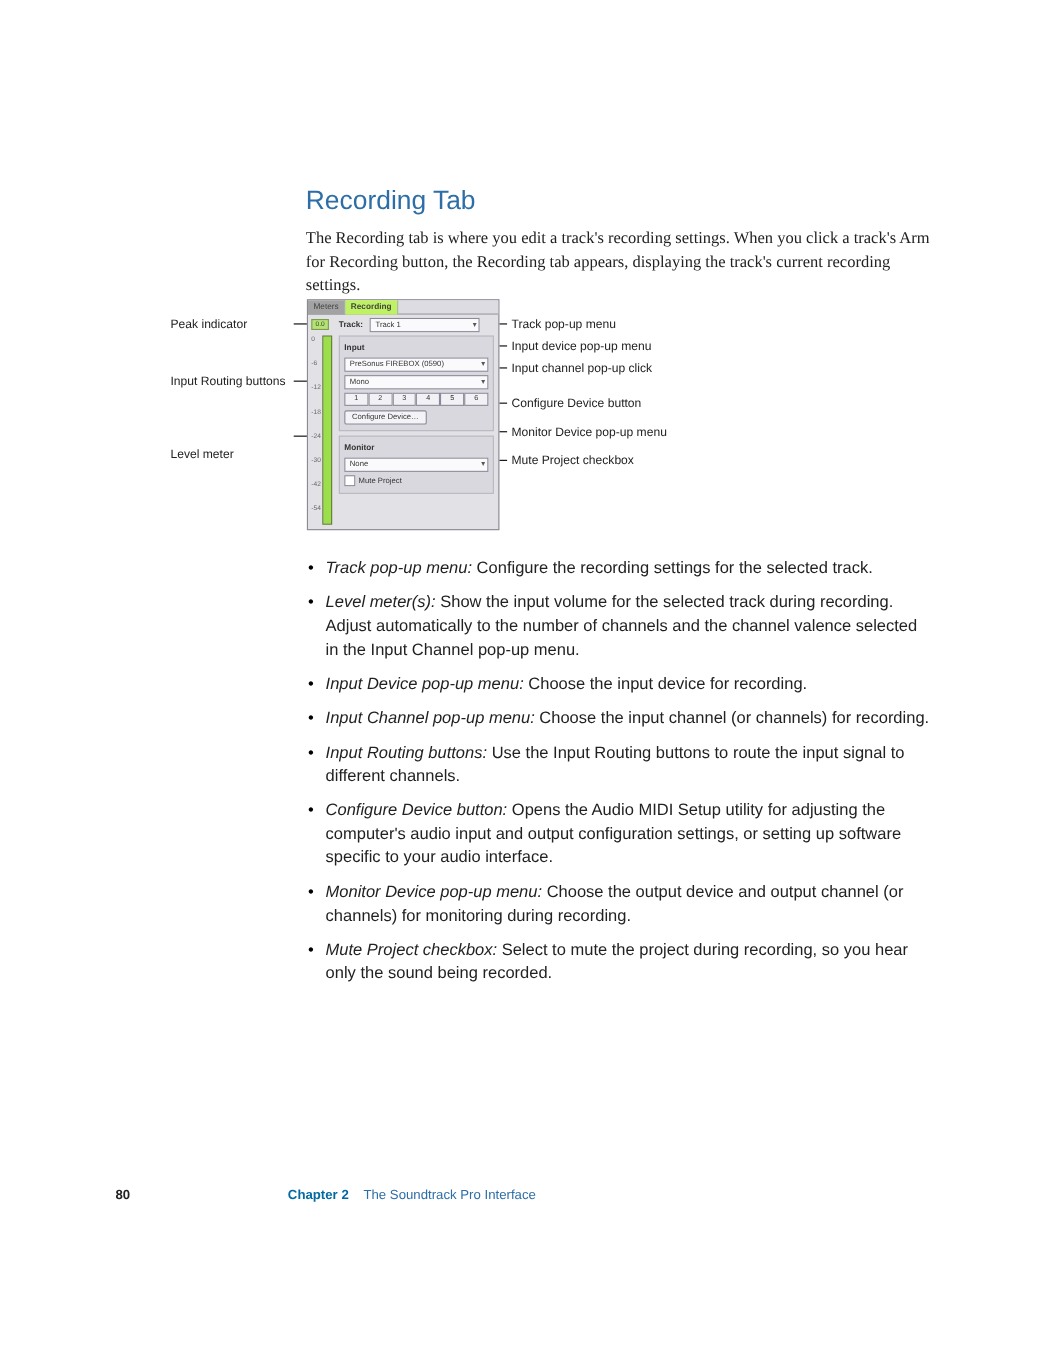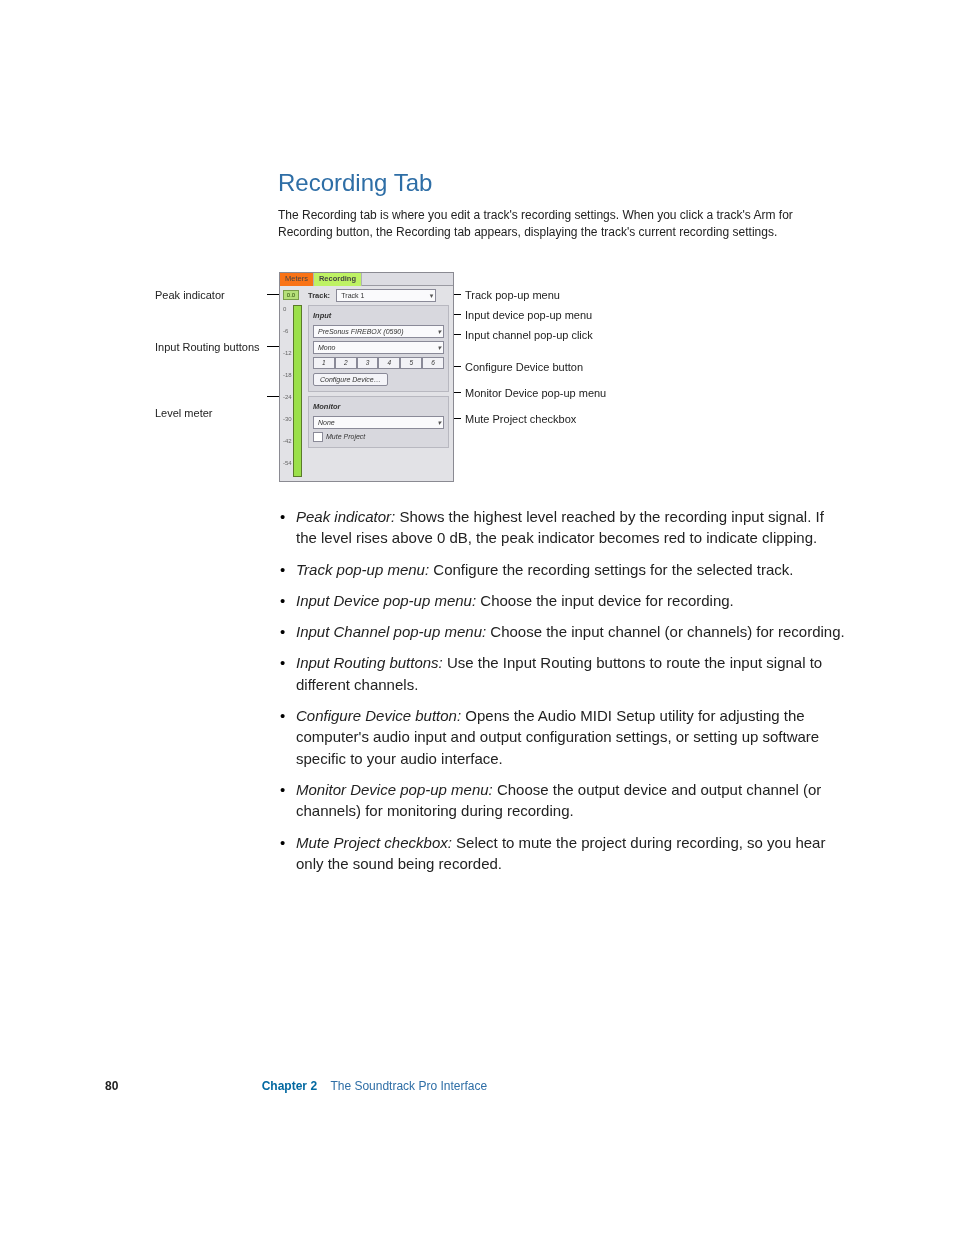--- a/index.html
+++ b/index.html
@@ -1,41 +1,41 @@
 <!DOCTYPE html>
 <html><head>
 <meta charset="utf-8">
 <style>
   html,body{margin:0;padding:0;background:#fff;font-family:"Helvetica Neue",Helvetica,Arial,sans-serif;color:#222;font-size:15px;line-height:1.45;}
   .page{width:954px;height:1235px;position:relative;box-sizing:border-box;}
   .content{position:absolute;left:278px;top:166px;width:570px;}
   h2.section-title{font-size:24px;font-weight:400;color:#2e6ea6;margin:0 0 6px 0;}
-  p.intro{margin:0 0 12px 0;font-size:12px;}
+  p.intro{margin:0 0 12px 0;font-size:15px;font-family:Liberation Serif, serif;}
   .figure-area{position:absolute;left:155px;top:272px;width:700px;height:220px;}
   .callout-left,.callout-right{position:absolute;font-size:11px;color:#222;white-space:nowrap;}
   .callout-left{}
   .line-h{position:absolute;height:1px;background:#000;}
   .line-v{position:absolute;width:1px;background:#000;}
   
   .panel{position:absolute;left:124px;top:0;width:175px;height:210px;background:#e2e2e6;border:1px solid #8a8a92;box-sizing:border-box;font-size:8px;color:#333;}
   .panel .tabs{height:12px;border-bottom:1px solid #9a9aa2;background:#dcdce2;}
-  .panel .tabs span{display:inline-block;padding:1px 5px;font-size:7.5px;color:#444;border-right:1px solid #b0b0b8;background:#f97316;}
+  .panel .tabs span{display:inline-block;padding:1px 5px;font-size:7.5px;color:#444;border-right:1px solid #b0b0b8;background:#a3a3a3;}
   .panel .tabs span.active{background:#bef264;font-weight:bold;}
   .panel .peak{position:absolute;left:3px;top:17px;width:14px;height:8px;background:#b6e07a;border:1px solid #7a9d4a;font-size:6px;text-align:center;line-height:8px;color:#2a4a0a;}
   .panel .meter-col{position:absolute;left:3px;top:32px;width:20px;bottom:4px;}
   .panel .meter-col .bar{position:absolute;left:10px;top:0;bottom:0;width:7px;background:linear-gradient(#9be04a,#9be04a);border:1px solid #5a7a2a;}
   .panel .meter-col .tick{position:absolute;left:0;font-size:6px;color:#666;}
   .panel .right-col{position:absolute;left:28px;top:15px;right:4px;}
   .panel .lbl{font-size:7.5px;font-weight:bold;color:#333;display:inline-block;margin:2px 0;}
   .panel .dd{display:block;height:11px;border:1px solid #8a8a98;background:#fafafc;font-size:7px;padding:0 4px;line-height:11px;position:relative;margin:1px 0 3px 0;text-align:left;}
   .panel .dd:after{content:"▾";position:absolute;right:2px;top:0;font-size:7px;color:#555;}
   .panel .routing{display:flex;gap:0;margin:1px 0 4px 0;}
   .panel .routing span{flex:1;border:1px solid #8a8a98;background:#f2f2f6;font-size:6.5px;text-align:center;line-height:10px;height:10px;}
   .panel .btn{display:inline-block;height:11px;border:1px solid #8a8a98;background:#f4f4f8;font-size:7px;padding:0 6px;line-height:11px;border-radius:2px;}
-  .panel .section{border:1px solid #b8b8c0;background:#d8d8de;padding:3px 4px 5px 4px;margin-bottom:4px;font-style:italic;}
+  .panel .section{border:1px solid #b8b8c0;background:#d8d8de;padding:3px 4px 5px 4px;margin-bottom:4px;}
   .panel .cb{font-size:7px;color:#333;margin-top:3px;}
   .panel .cb .box{display:inline-block;width:8px;height:8px;border:1px solid #8a8a98;background:#fff;vertical-align:middle;margin-right:3px;}
   
   .bullets{position:absolute;left:278px;top:506px;width:570px;}
   ul.def{list-style:none;padding:0;margin:0;}
   ul.def>li{position:relative;padding-left:18px;margin:0 0 10px 0;font-size:15px;line-height:1.42;}
   ul.def>li:before{content:"•";position:absolute;left:2px;top:0;color:#000;}
   ul.def em.term{font-style:italic;}
   
   .footer{position:absolute;left:105px;bottom:140px;width:740px;font-size:12px;}
@@ -120,22 +120,22 @@
         <span class="lbl">Monitor</span>
         <span class="dd">None</span>
         <div class="cb"><span class="box"></span><span>Mute Project</span></div>
       </div>
     </div>
   </div>
 </div>
 
 <div class="bullets">
   <ul class="def" id="bullet-list">
-        <li><em class="term">Peak indicator:</em><span>  Shows the highest level reached by the recording input signal. If the level rises above 0 dB, the peak indicator becomes red to indicate clipping.</span></li>
         <li><em class="term">Track pop-up menu:</em><span>  Configure the recording settings for the selected track.</span></li>
+        <li><em class="term">Level meter(s):</em><span>  Show the input volume for the selected track during recording. Adjust automatically to the number of channels and the channel valence selected in the Input Channel pop-up menu.</span></li>
         <li><em class="term">Input Device pop-up menu:</em><span>  Choose the input device for recording.</span></li>
         <li><em class="term">Input Channel pop-up menu:</em><span>  Choose the input channel (or channels) for recording.</span></li>
         <li><em class="term">Input Routing buttons:</em><span>  Use the Input Routing buttons to route the input signal to different channels.</span></li>
         <li><em class="term">Configure Device button:</em><span>  Opens the Audio MIDI Setup utility for adjusting the computer's audio input and output configuration settings, or setting up software specific to your audio interface.</span></li>
         <li><em class="term">Monitor Device pop-up menu:</em><span>  Choose the output device and output channel (or channels) for monitoring during recording.</span></li>
         <li><em class="term">Mute Project checkbox:</em><span>  Select to mute the project during recording, so you hear only the sound being recorded.</span></li>
       </ul>
 </div>
 
 <div class="footer">

